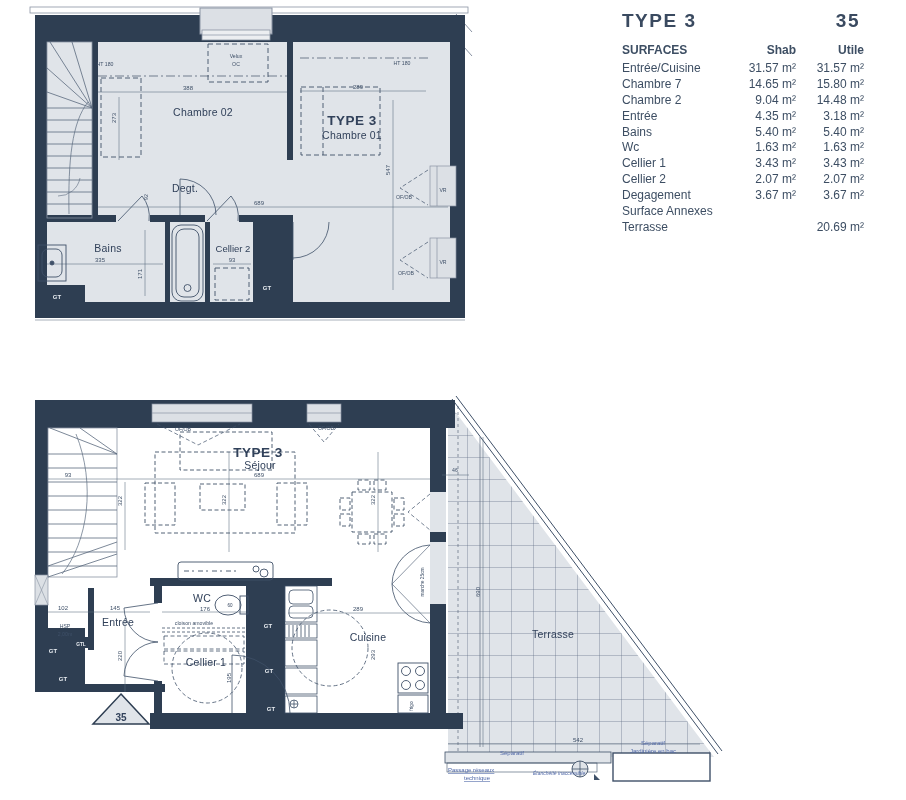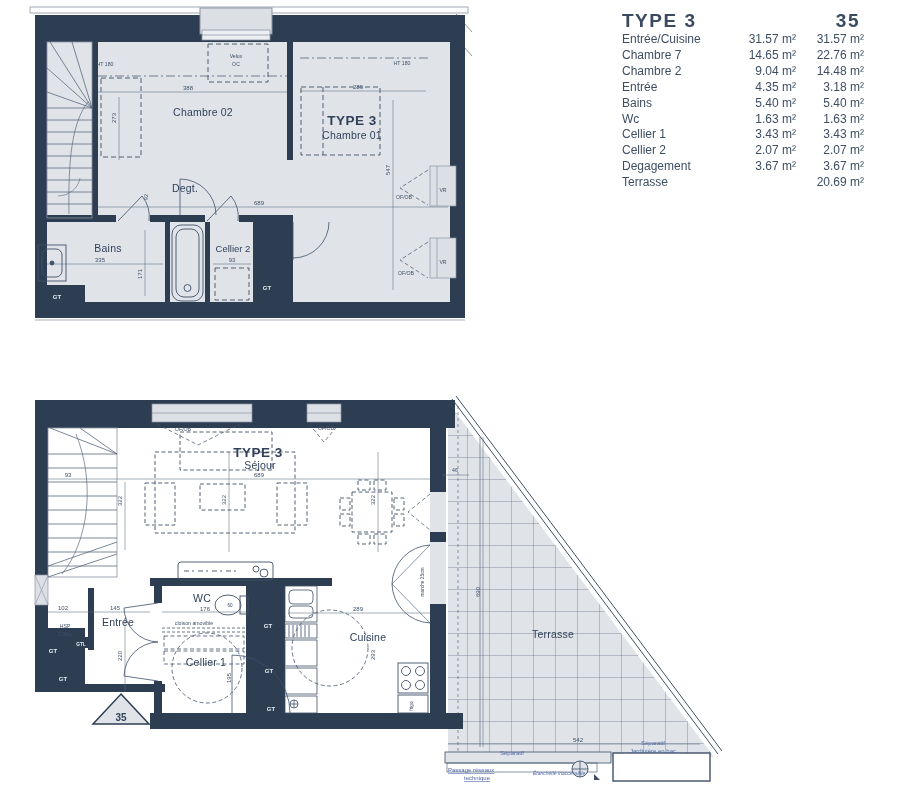--- a/index.html
+++ b/index.html
@@ -395,32 +395,37 @@
   <text x="420" y="380" class="blue-u">Passage réseaux</text>
   <text x="436" y="388" class="blue-u">technique</text>
   <text x="505" y="383" class="blue-i">Étanchéité inaccessible</text>
 </svg>
 
 <div class="surfaces">
   <div class="t-head">
     <span>TYPE 3</span>
     <span>35</span>
   </div>
+  <div class="t-row hdr">
+    <span class="lbl">SURFACES</span>
+    <span class="num">Shab</span>
+    <span class="num">Utile</span>
+  </div>
   <div>
 
       <div class="t-row">
         <span class="lbl">Entrée/Cuisine</span>
         <span class="num">31.57 m²</span>
         <span class="num">31.57 m²</span>
       </div>
 
       <div class="t-row">
         <span class="lbl">Chambre 7</span>
         <span class="num">14.65 m²</span>
-        <span class="num">22.76 m²</span>
+        <span class="num">15.80 m²</span>
       </div>
 
       <div class="t-row">
         <span class="lbl">Chambre 2</span>
         <span class="num">9.04 m²</span>
         <span class="num">14.48 m²</span>
       </div>
 
       <div class="t-row">
         <span class="lbl">Entrée</span>
@@ -451,18 +456,21 @@
         <span class="num">2.07 m²</span>
         <span class="num">2.07 m²</span>
       </div>
 
       <div class="t-row">
         <span class="lbl">Degagement</span>
         <span class="num">3.67 m²</span>
         <span class="num">3.67 m²</span>
       </div>
     </div>
+  <div class="t-row">
+    <span class="lbl">Surface Annexes</span>
+  </div>
   <div class="t-row">
     <span class="lbl">Terrasse</span>
     <span class="num"></span>
     <span class="num">20.69 m²</span>
   </div>
 </div>
 
 </body></html>

